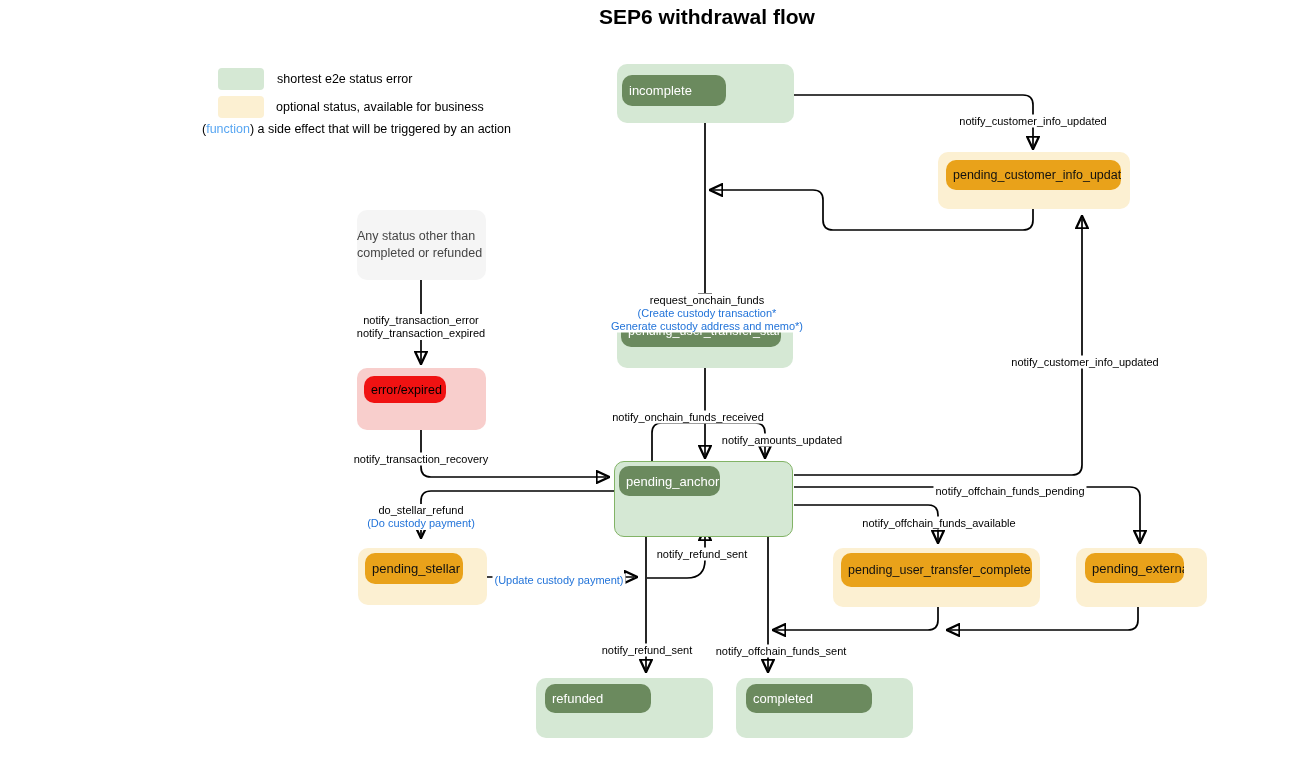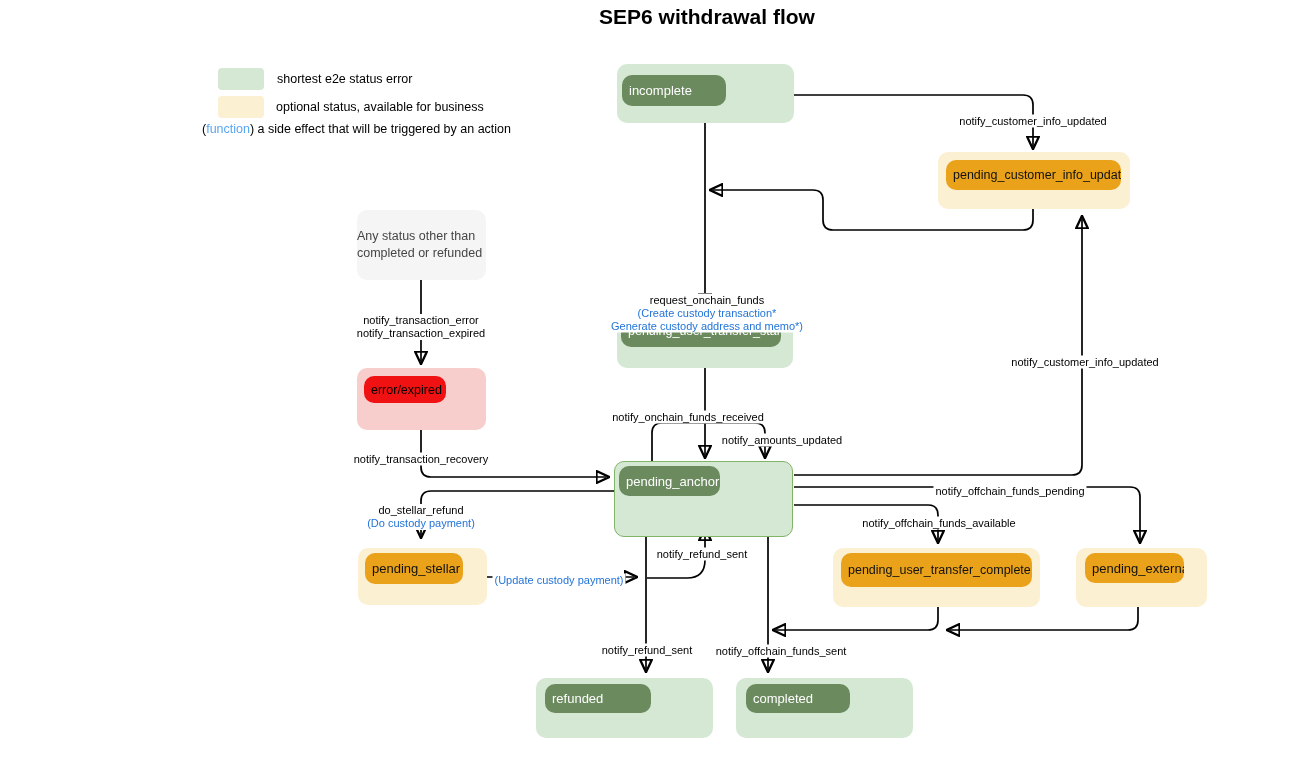--- a/index.html
+++ b/index.html
@@ -113,21 +113,21 @@
 
   <div class="node outer-cream" style="left:1076px;top:548px;width:131px;height:59px;">
     <div class="inner inner-orange" style="left:9px;top:5px;width:99px;height:30px;">pending_external</div>
   </div>
 
   <div class="node outer-green" style="left:536px;top:678px;width:177px;height:60px;">
     <div class="inner inner-green" style="left:9px;top:6px;width:106px;height:29px;">refunded</div>
   </div>
 
   <div class="node outer-green" style="left:736px;top:678px;width:177px;height:60px;">
-    <div class="inner inner-green" style="left:10px;top:6px;width:104px;height:29px;">completed</div>
+    <div class="inner inner-green" style="left:10px;top:6px;width:126px;height:29px;">completed</div>
   </div>
 
   <div class="elabel" style="left:1033px;top:121px;">notify_customer_info_updated</div>
 
   <div class="elabel" style="left:707px;top:265px;margin-top:48px;">
     <div>request_onchain_funds</div>
     <div class="fn">(Create custody transaction*</div>
     <div class="fn">Generate custody address and memo*)</div>
   </div>
 

